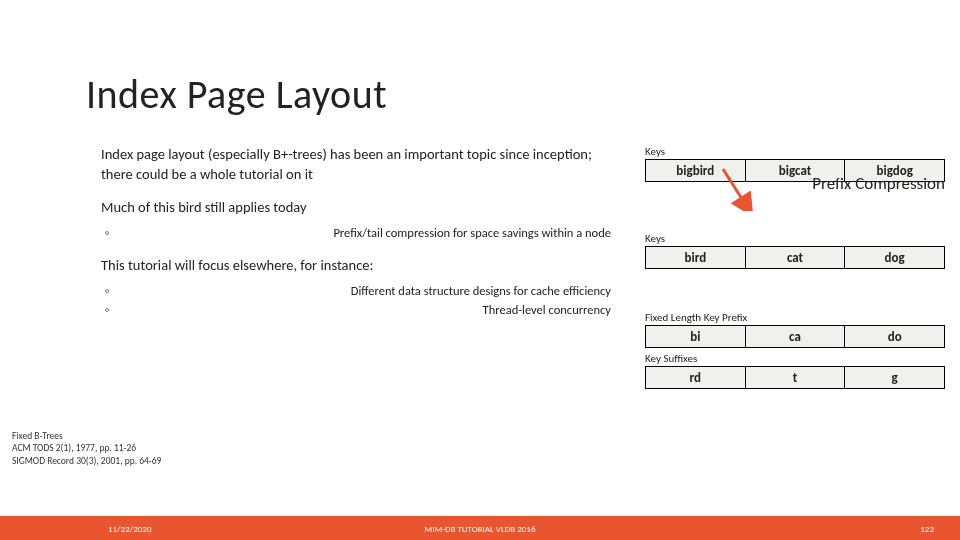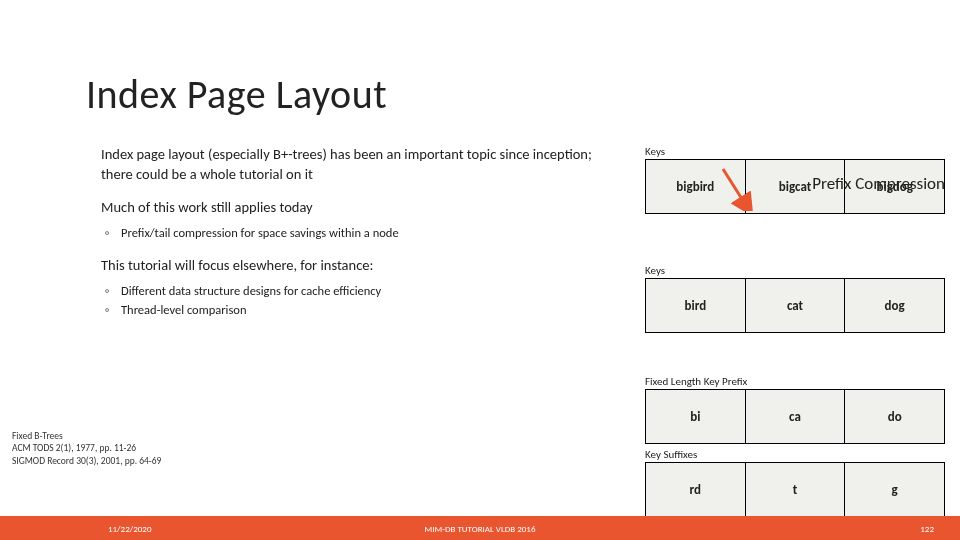--- a/index.html
+++ b/index.html
@@ -2,51 +2,51 @@
 <html><head>
 <meta charset="utf-8">
 <style>
   * { box-sizing: border-box; margin: 0; padding: 0; }
   html, body { width: 960px; height: 540px; font-family: "Segoe UI", Calibri, Arial, sans-serif; background: #fff; color: #222; }
   .slide { position: relative; width: 960px; height: 540px; }
   .title { position: absolute; left: 86px; top: 70px; font-size: 40px; font-weight: 400; letter-spacing: 0.5px; }
   .col-left { position: absolute; left: 90px; top: 145px; width: 510px; margin-left: 11px; }
   .para { font-size: 14.5px; line-height: 1.35; margin-bottom: 14px; }
   .bullets { margin-top: -8px; margin-bottom: 14px; }
-  .bullets li { list-style: none; font-size: 12.5px; margin-left: 10px; padding-left: 10px; position: relative; line-height: 1.5; }
+  .bullets li { list-style: none; font-size: 12.5px; margin-left: 10px; padding-left: 10px; position: relative; line-height: 1.5; text-align: right; }
   .bullets li::before { content: "◦"; position: absolute; left: -6px; color: #444; }
   .right { position: absolute; left: 630px; top: 145px; width: 300px; font-size: 12px; margin-left: 15px; }
   .tbl-label { font-size: 11px; margin-bottom: 1px; }
   .tbl { width: 100%; border-collapse: collapse; border: 1.5px solid #000; table-layout: fixed; }
-  .tbl td { border: 1.5px solid #000; text-align: center; font-weight: 600; font-size: 13px; padding: 19px 0; background: #f0f0ec; }
+  .tbl td { border: 1.5px solid #000; text-align: center; font-weight: 600; font-size: 13px; padding: 3px 0; background: #f0f0ec; }
   .prefix-note { position: absolute; right: 0; top: 28px; font-size: 17px; }
   .arrow { position: absolute; left: 72px; top: 22px; }
   .arrow svg { display: block; }
   .refs { position: absolute; left: 12px; top: 430px; font-size: 9.5px; line-height: 1.3; color: #333; }
   .footer { position: absolute; left: 0; bottom: 0; width: 960px; height: 24px; background: #e8552f; color: #fff; display: flex; align-items: center; font-size: 9px; padding-left: 32px; }
   .footer .date { position: absolute; left: 108px; }
   .footer .center { position: absolute; left: 50%; transform: translateX(-50%); }
   .footer .pagenum { position: absolute; right: 26px; }
 </style>
 </head>
 <body>
 
 <div class="slide">
   <h1 class="title">Index Page Layout</h1>
 
   <div class="col-left">
     <p class="para">Index page layout (especially B+-trees) has been an important topic since inception; there could be a whole tutorial on it</p>
-    <p class="para">Much of this work still applies today</p>
+    <p class="para">Much of this bird still applies today</p>
     <ul class="bullets">
       <li>Prefix/tail compression for space savings within a node</li>
     </ul>
     <p class="para">This tutorial will focus elsewhere, for instance:</p>
     <ul class="bullets">
       <li>Different data structure designs for cache efficiency</li>
-      <li>Thread-level comparison</li>
+      <li>Thread-level concurrency</li>
     </ul>
   </div>
 
   <div class="right">
     <div style="position:relative;">
       <div class="tbl-label">Keys</div>
       <table class="tbl">
           <tbody>
             <tr>
         <td>bigbird</td>

